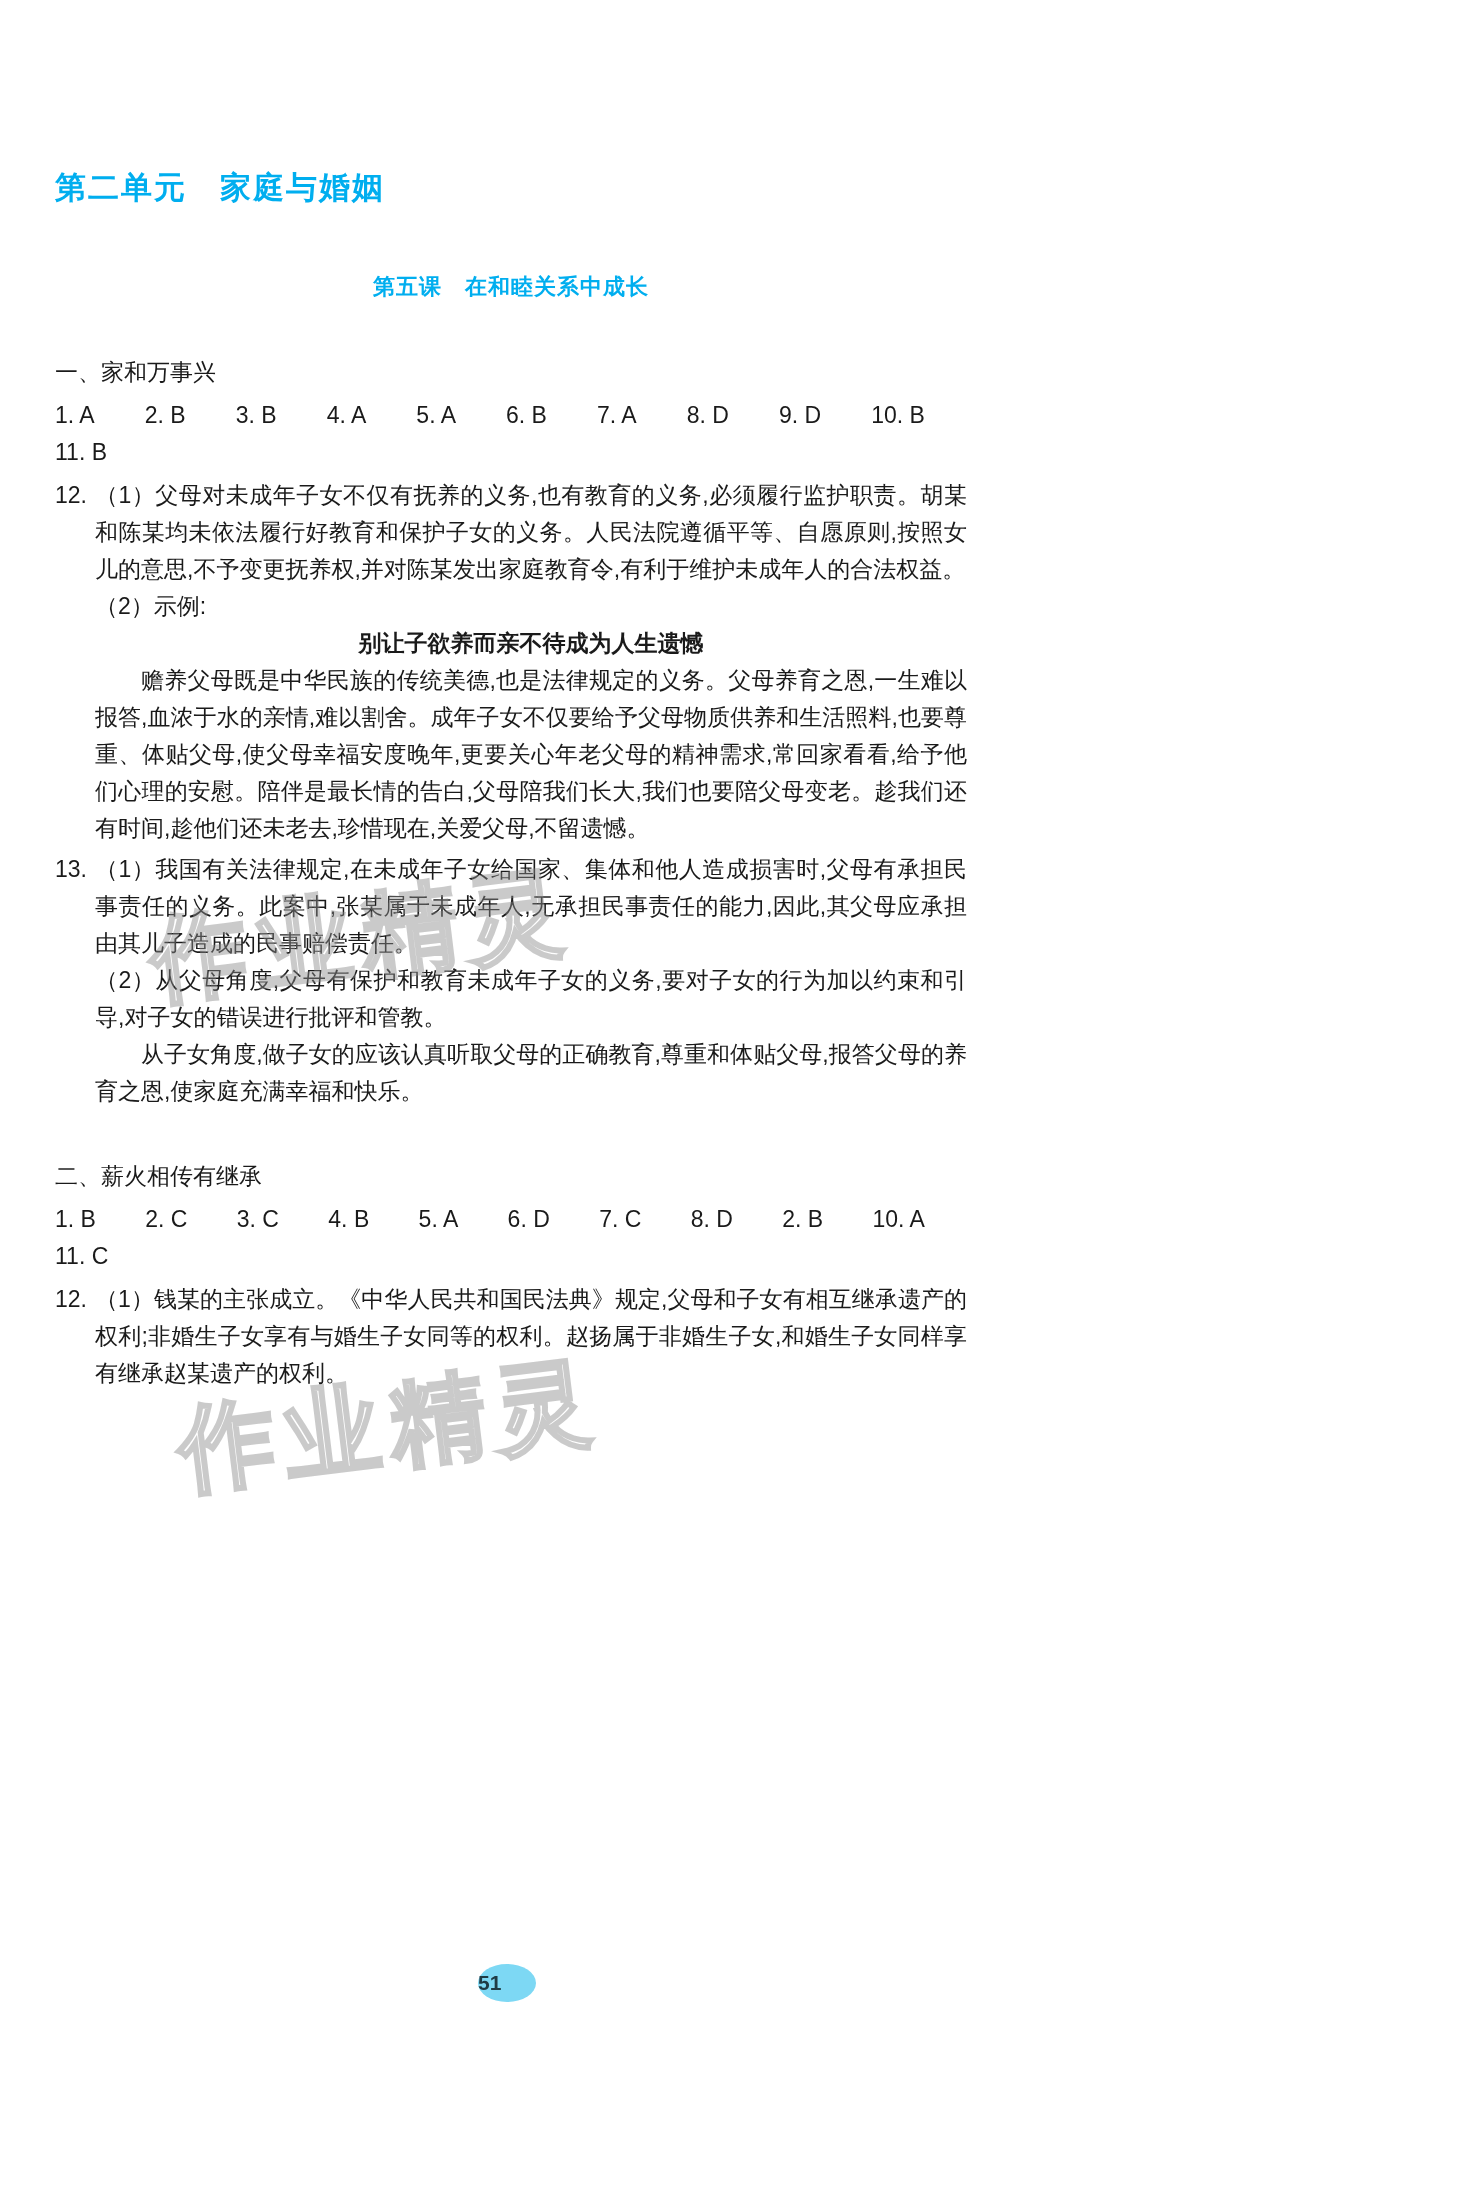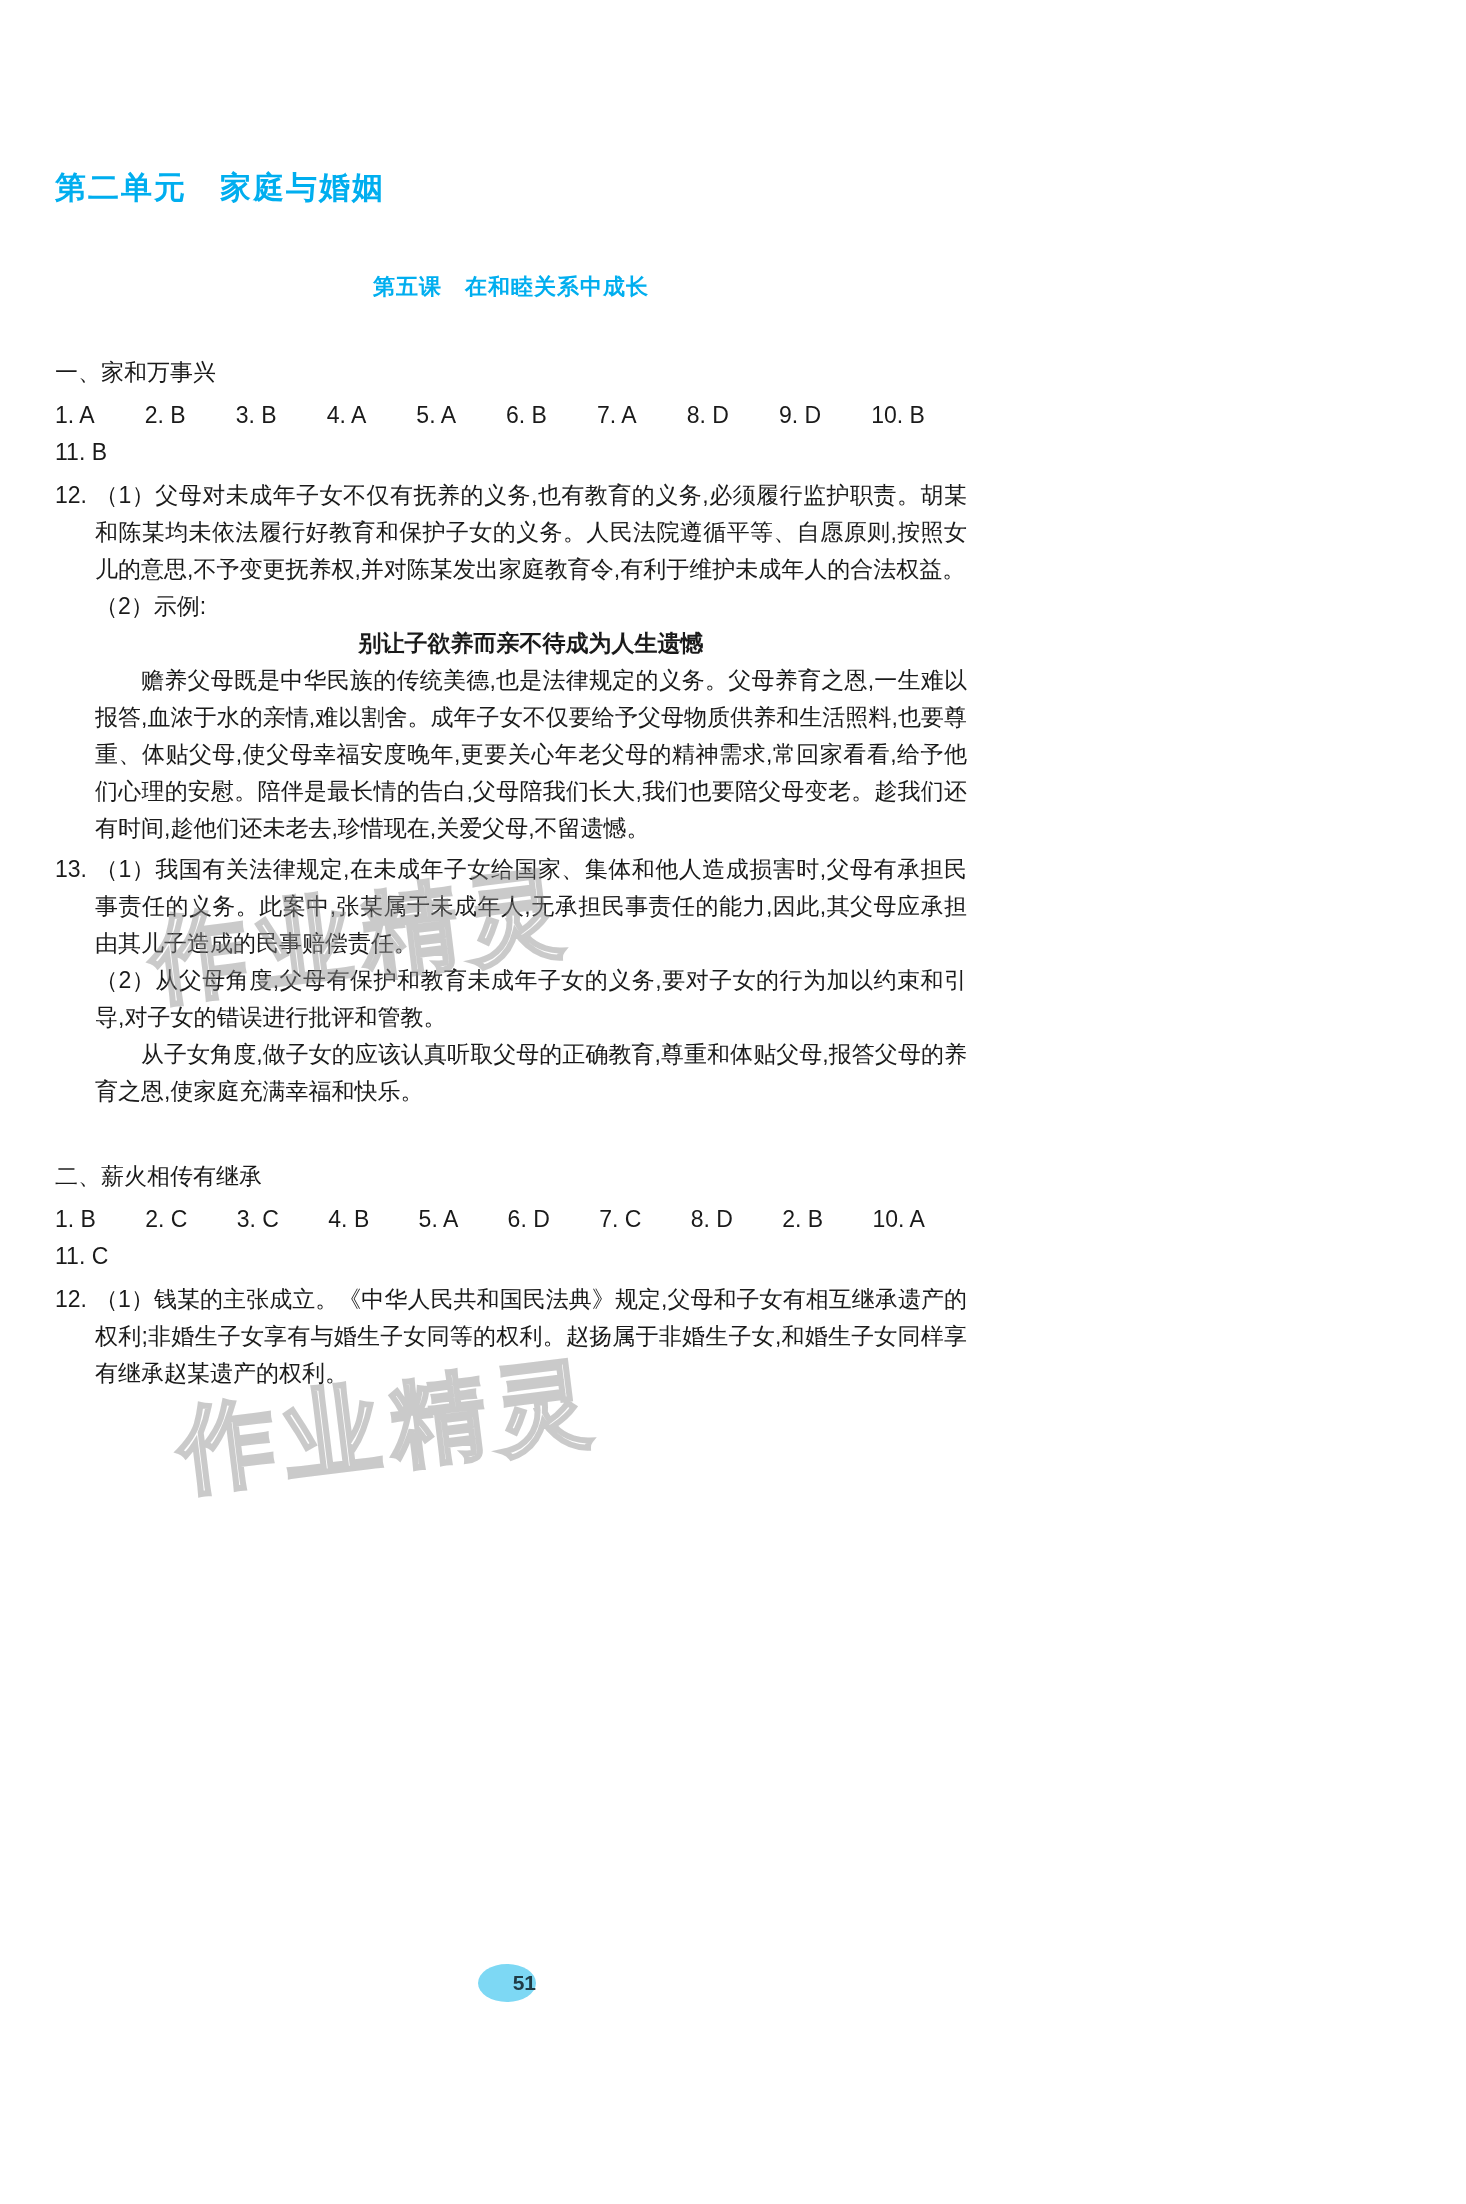--- a/index.html
+++ b/index.html
@@ -99,21 +99,21 @@
     position: absolute;
     z-index: 2;
     left: 478px;
     top: 1964px;
     width: 58px;
     height: 38px;
     border-radius: 50%;
     background: var(--badge-bg, #7dd8f4);
     display: flex;
     align-items: center;
-    justify-content: flex-end;
+    justify-content: flex-start;
     font-size: 21px;
     font-weight: bold;
     color: var(--badge-text, #1f3b45);
   }
 </style>
 </head>
 <body>
 
 <div class="page">
 

